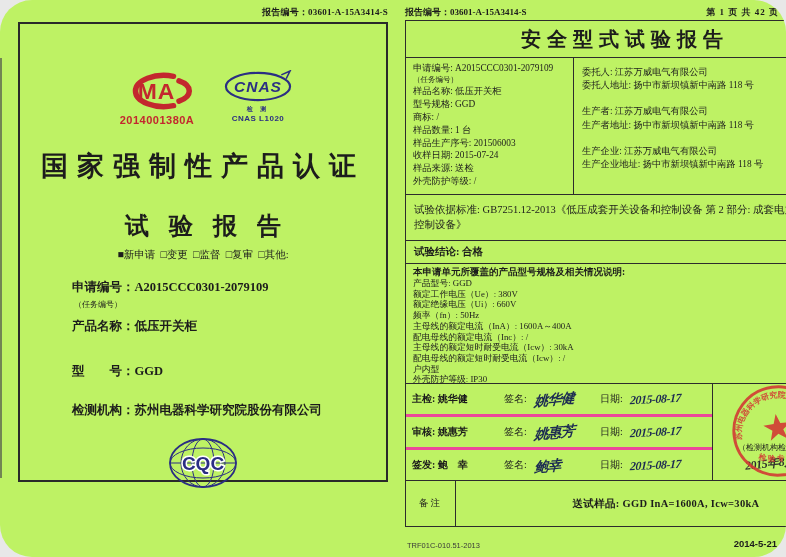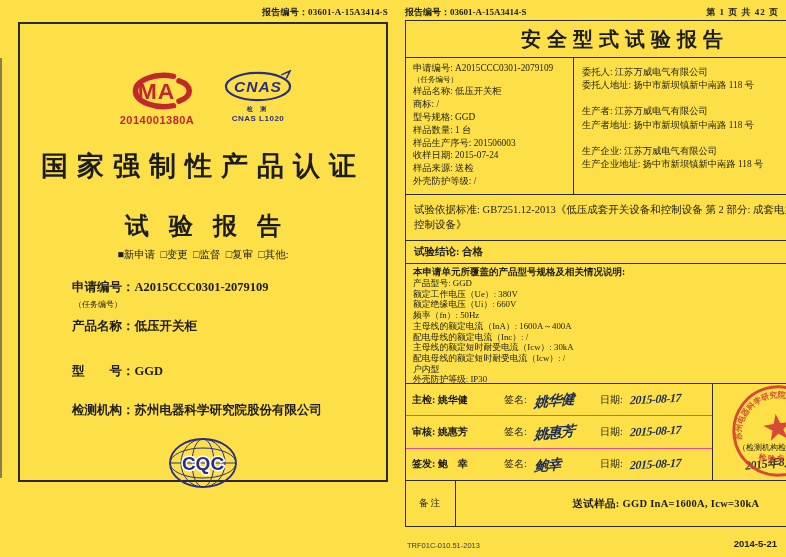--- a/index.html
+++ b/index.html
@@ -1,19 +1,19 @@
 <!DOCTYPE html>
 <html><head>
 <meta charset="utf-8">
 <style>
   * { margin:0; padding:0; box-sizing:border-box; }
   html,body { background:#e8e8e8; }
   .screen {
-    position:relative; width:786px; height:557px; background:#fde047;
-    font-family:"Liberation Serif","DejaVu Serif",serif; color:#1c1c1c; overflow:hidden;
+    position:relative; width:786px; height:557px; background:#bef264;
+    font-family:"Liberation Serif","DejaVu Serif",serif; color:#1c1c1c; overflow:hidden;border-radius:32px;
   }
   .scan-edge { position:absolute; left:0; top:58px; width:2px; height:420px; background:#4a4a4a; opacity:.65; }
 
   
   .page-left { position:absolute; left:0; top:0; width:395px; height:557px; }
   .lp-reportno { position:absolute; top:6px; right:7px; font-size:9px; font-weight:600; letter-spacing:.2px; }
   .lp-frame { position:absolute; left:18px; top:22px; width:370px; height:460px; border:2px solid #2a2a2a; }
   .lp-logos { position:absolute; top:46px; left:0; width:100%; display:flex; justify-content:center; align-items:flex-start; gap:22px; }
   .logo-block { display:flex; flex-direction:column; align-items:center; }
   .cma-code { margin-top:2px; font-size:11px; font-weight:700; color:#c3272e; font-family:"Liberation Sans",sans-serif; letter-spacing:.5px; }
@@ -43,21 +43,21 @@
   .info-right { flex:1; padding:8px 4px 0 8px; }
   .info-right .line { font-size:9.3px; line-height:13.2px; white-space:nowrap; }
   .info-right .group { margin-bottom:13px; }
   .rt-standard { height:46px; padding:7px 8px 0 8px; font-size:10.5px; line-height:15px; }
   .rt-conclusion { height:23px; padding:4px 8px 0 8px; font-size:10.5px; font-weight:600; }
   .rt-coverage { height:120px; padding:2px 6px 0 7px; }
   .coverage-title { font-size:9.5px; line-height:12px; font-weight:600; }
   .rt-coverage .line { font-size:8.8px; line-height:10.7px; white-space:nowrap; }
   .rt-sigs { height:97px; display:flex; position:relative; }
   .sig-col { width:307px; border-right:1.5px solid #2c2c2c; display:flex; flex-direction:column; }
-  .sig-row { flex:1; border-bottom:1px solid #ec4899; display:flex; align-items:center; padding:0 6px; font-size:10px; }
+  .sig-row { flex:1; border-bottom:3px solid #ec4899; display:flex; align-items:center; padding:0 6px; font-size:10px; }
   .sig-row:last-child { border-bottom:none; }
   .sig-role { width:92px; font-weight:600; white-space:pre; }
   .sig-label { width:30px; }
   .hand { display:inline-block; font-style:italic; font-weight:700; color:#1c2b52; transform:rotate(-5deg) skewX(-8deg); letter-spacing:-.5px; }
   .sig-name { width:66px; font-size:14px; }
   .sig-date { font-size:12px; transform:rotate(-3deg) skewX(-6deg); }
   .stamp-col { flex:1; position:relative; }
   .stamp-note { position:absolute; top:58px; right:2px; width:120px; font-size:8px; text-align:center; white-space:nowrap; }
   .stamp-date { position:absolute; top:70px; right:26px; font-size:12px; color:#2d2d2d; font-style:italic; font-weight:700; transform:rotate(-6deg); }
   .stamp-svg { position:absolute; top:-1px; right:18px; width:96px; height:96px; opacity:.9; transform:rotate(-8deg); }
@@ -133,22 +133,22 @@
     <div class="rp-pageinfo">第 1 页 共 42 页</div>
 
     <div class="rp-table">
       <div class="rt-row rt-title">安全型式试验报告</div>
 
       <div class="rt-row rt-info">
         <div class="info-left">
           <div class="line">申请编号: A2015CCC0301-2079109</div>
           <div class="line small">（任务编号）</div>
           <div class="line">样品名称: 低压开关柜</div>
+          <div class="line">型号规格: GGD</div>
           <div class="line">商标: /</div>
-          <div class="line">型号规格: GGD</div>
           <div class="line">样品数量: 1 台</div>
           <div class="line">样品生产序号: 201506003</div>
           <div class="line">收样日期: 2015-07-24</div>
           <div class="line">样品来源: 送检</div>
           <div class="line">外壳防护等级: /</div>
         </div>
         <div class="info-right">
           <div class="group">
             <div class="line">委托人: 江苏万威电气有限公司</div>
             <div class="line">委托人地址: 扬中市新坝镇新中南路 118 号</div>

